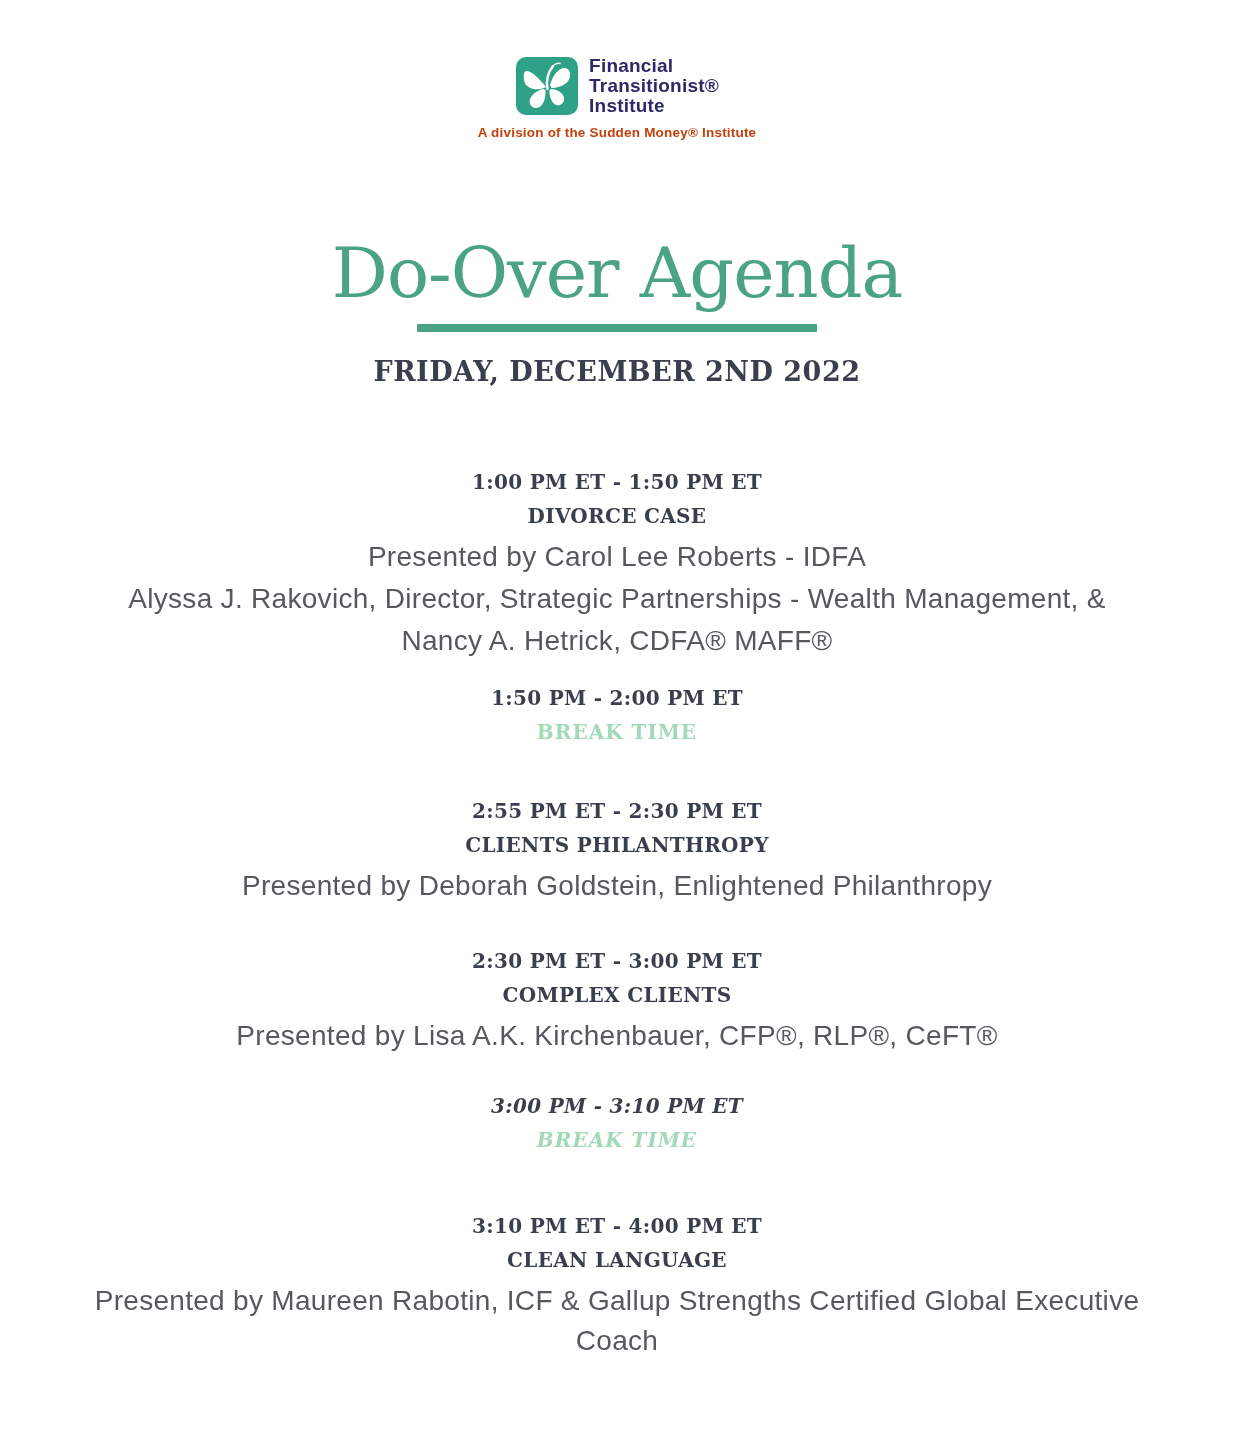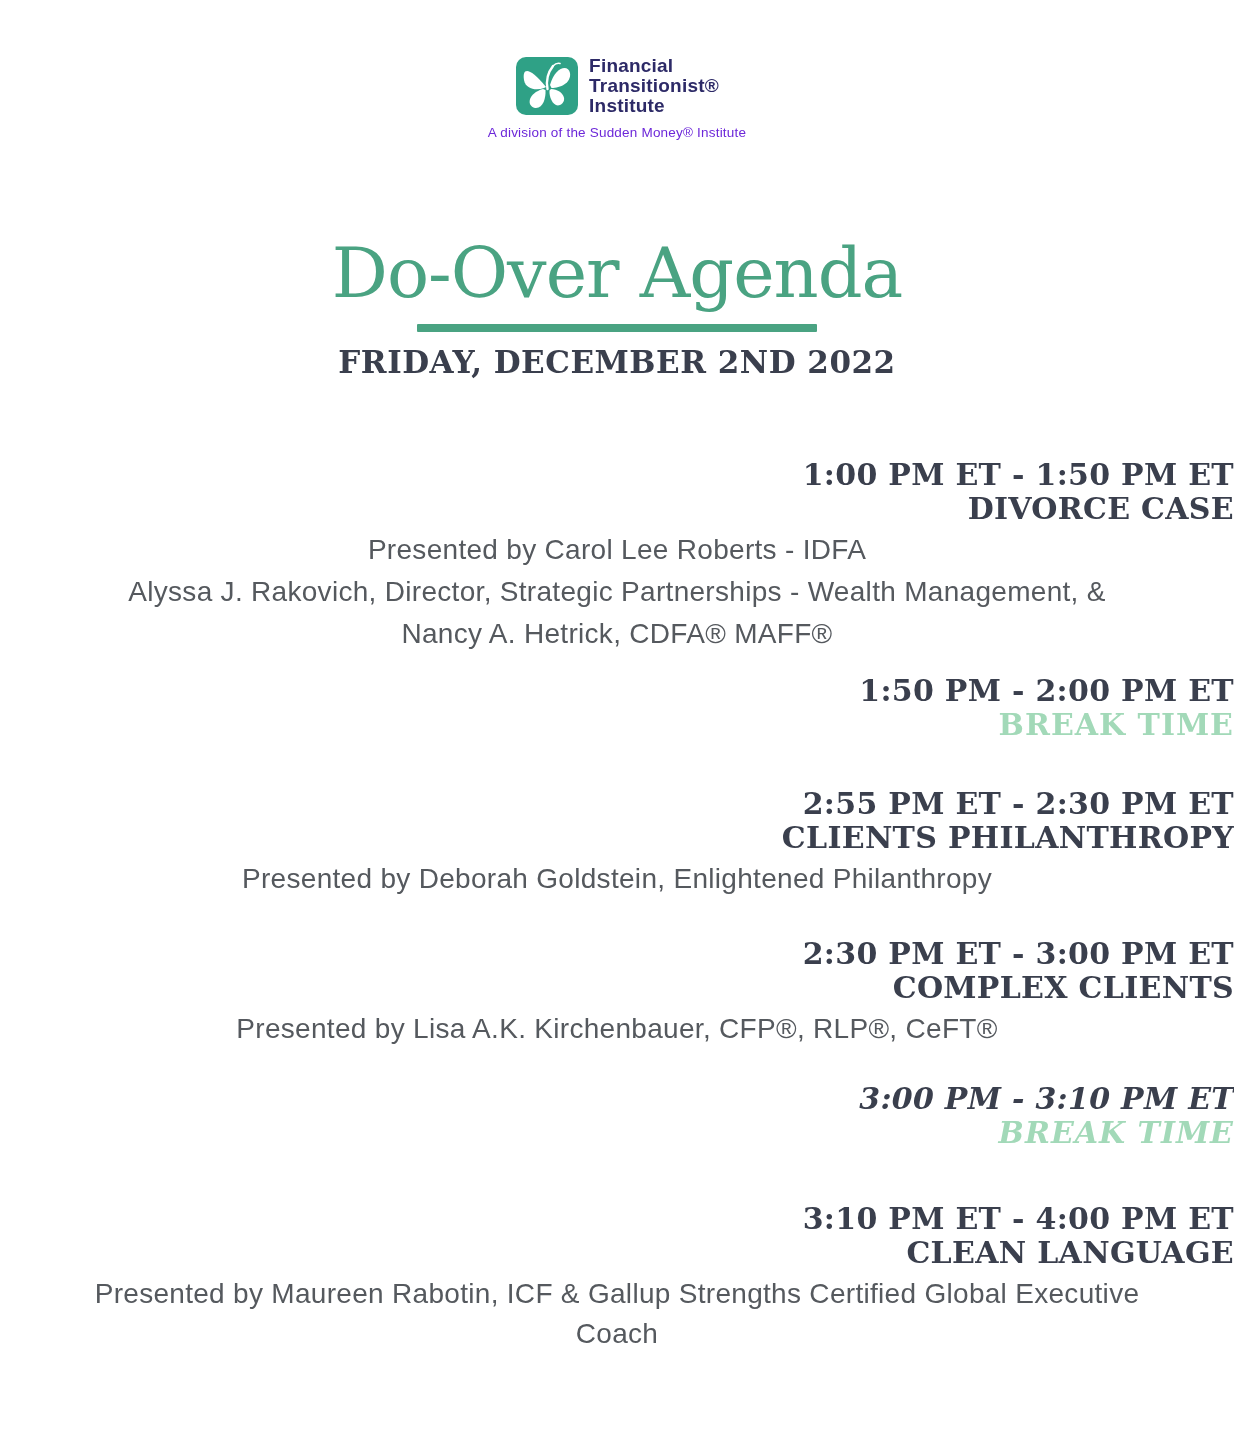--- a/index.html
+++ b/index.html
@@ -29,23 +29,23 @@
     font-family: "Liberation Sans", sans-serif;
     font-weight: bold;
     font-size: 19px;
     line-height: 20px;
     color: #2d2a67;
     letter-spacing: 0.2px;
   }
   .tagline {
     margin-top: 7px;
     font-family: "Liberation Sans", sans-serif;
-    font-weight: normal;
+    font-weight: bold;
     font-size: 13.5px;
-    color: #6d28d9;
+    color: #c2410c;
     letter-spacing: 0.2px;
   }
 
   
   .title {
     margin-top: 22px;
     font-family: "DejaVu Serif", "Liberation Serif", serif;
     font-weight: normal;
     font-size: 70px;
     line-height: 74px;
@@ -55,39 +55,38 @@
   .title-underline {
     width: 400px;
     height: 8px;
     margin: 14px auto 0 auto;
     background: #4aa382;
     border-radius: 1px;
   }
 
   
   .event-date {
-    margin-top: 12px;
+    margin-top: 24px;
     font-family: "DejaVu Serif", "Liberation Serif", serif;
     font-weight: bold;
-    font-size: 31px;
+    font-size: 27px;
     color: #3a3f4d;
     letter-spacing: 0.5px;
   }
 
   
   .agenda { margin-top: 78px; }
   .agenda-item { }
   .item-time, .item-title {
     font-family: "DejaVu Serif", "Liberation Serif", serif;
     font-weight: bold;
-    font-size: 30px;
+    font-size: 20px;
     line-height: 34px;
     color: #3a3f4d;
     letter-spacing: 0.3px;
-    text-align: right;
   }
   .agenda-item.break .item-title {
     color: #a2d9b8;
     letter-spacing: 1px;
   }
   .item-detail {
     max-width: 1080px;
     margin: 2px auto 0 auto;
     font-family: "Liberation Sans", sans-serif;
     font-size: 28px;

